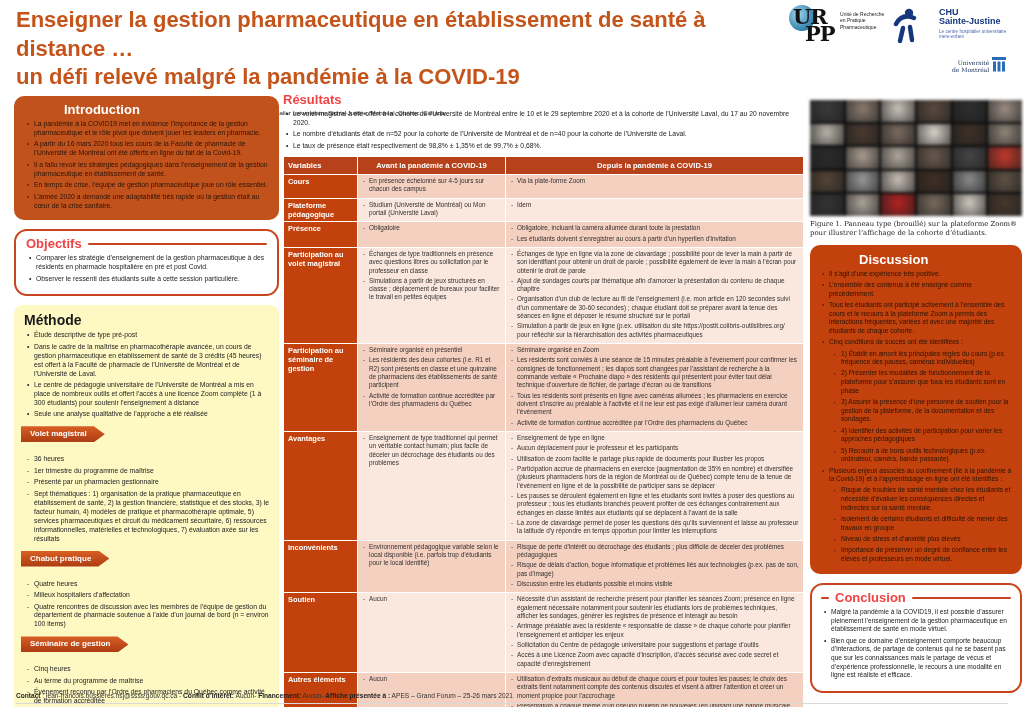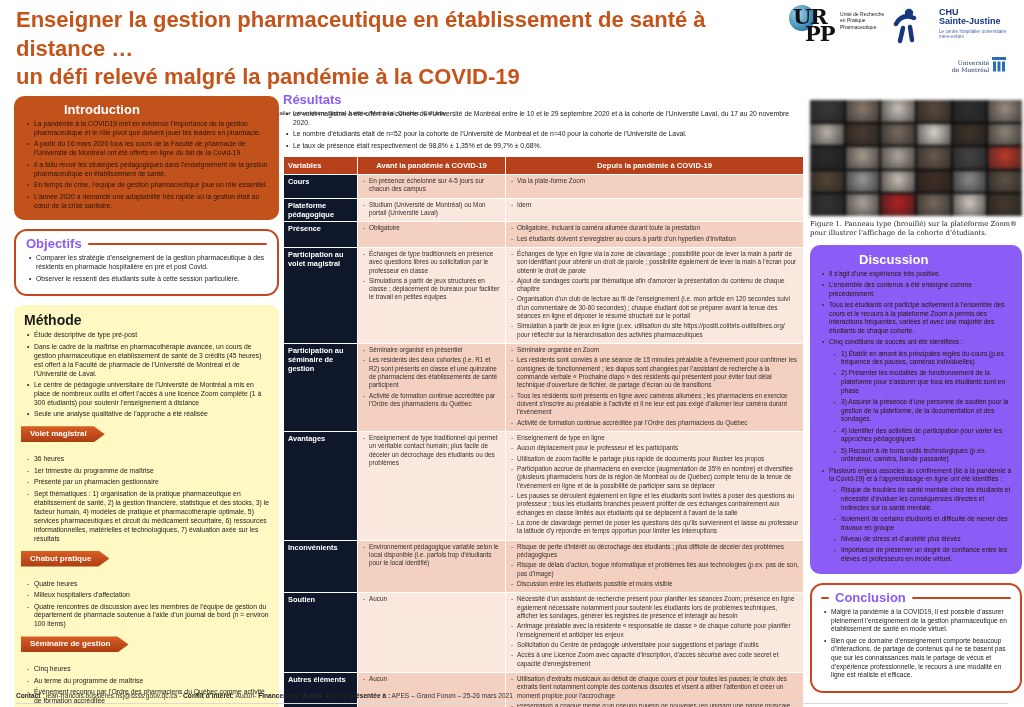--- a/index.html
+++ b/index.html
@@ -25,21 +25,21 @@
     background:radial-gradient(circle at 35% 35%, #9fd4e8, #2e7fae 70%, #1b5b86);z-index:-1;filter:blur(0.5px);}
   .urpp-text{font-size:5px;line-height:1.25;color:#222;padding-top:3px;width:46px;}
   .logo-chu{position:absolute;left:893px;top:8px;display:flex;gap:20px;width:125px;}
   .chu-text .chu-name{font-size:9px;font-weight:bold;color:#16377E;line-height:1.05;}
   .chu-text .chu-tag{font-size:4.6px;color:#4f6ab0;margin-top:2px;line-height:1.2;width:72px;}
   .logo-udem{position:absolute;left:952px;top:57px;display:flex;gap:3px;align-items:center;}
   .udem-text{font-size:6px;color:#15315C;text-align:right;line-height:1.1;font-family:"DejaVu Serif",serif;}
 
   
   h2.sec{font-size:13px;font-weight:bold;margin:0 0 3px 0;}
-  h2.orange{color:#8b5cf6;}
+  h2.orange{color:#ef4444;}
   h2.white{color:#fff;margin-left:40px;}
   h2.black{color:#1a1a1a;font-size:14px;}
   h2.legend{display:flex;align-items:center;gap:6px;}
   h2.legend::after{content:"";flex:1;height:2px;background:#C8451D;border-radius:2px;}
   h2.legend.both::before{content:"";width:8px;height:2px;background:#C8451D;border-radius:2px;}
 
   ul.bullets{margin:0;padding:0 0 0 10px;list-style:none;font-size:6.8px;line-height:1.32;}
   ul.bullets li{position:relative;margin-bottom:2.5px;}
   ul.bullets li::before{content:"•";position:absolute;left:-7px;top:0;}
   ul.dash li::before{content:"-";}
@@ -58,35 +58,35 @@
     background:linear-gradient(180deg,#D95F24,#AC3C12);padding:3px 18px 4px 9px;width:max-content;
     clip-path:polygon(0 0, calc(100% - 11px) 0, 100% 50%, calc(100% - 11px) 100%, 0 100%);}
 
   
   .mid-col{position:absolute;left:283px;top:92px;width:520px;}
   table.cmp{border-collapse:collapse;width:520px;margin-top:5px;table-layout:fixed;
     border-bottom:2px solid #C8451D;}
   table.cmp th,table.cmp td{border:1px solid #fff;vertical-align:top;padding:2px 4px;}
   table.cmp thead th{background:#B7411A;color:#fff;font-size:7.6px;text-align:center;padding:4px 4px;}
   table.cmp thead th:first-child{text-align:left;}
-  table.cmp tbody th{background:#0f172a;color:#fff;font-size:7.4px;text-align:left;font-weight:bold;}
+  table.cmp tbody th{background:#c2410c;color:#fff;font-size:7.4px;text-align:left;font-weight:bold;}
   table.cmp tbody tr:nth-child(odd) td{background:#F4D0C0;}
   table.cmp tbody tr:nth-child(even) td{background:#FAE8DE;}
   ul.cell-list{margin:0;padding:0 0 0 7px;list-style:none;font-size:6.4px;line-height:1.3;color:#33302e;}
   ul.cell-list li{position:relative;margin-bottom:2px;}
   ul.cell-list li::before{content:"-";position:absolute;left:-6px;top:0;}
 
   
   .right-col{position:absolute;left:810px;top:100px;width:212px;}
   .figure{width:212px;height:116px;background:#0c0c0c;display:grid;
     grid-template-columns:repeat(6,1fr);grid-template-rows:repeat(5,1fr);gap:2px;
     filter:blur(1.6px);overflow:hidden;}
   .figure .cell{width:100%;height:100%;}
   .fig-caption{font-family:"DejaVu Serif",serif;font-size:6.9px;color:#222;margin-top:4px;line-height:1.3;}
-  .discussion-box{margin-top:7px;background:#8b5cf6;border-radius:10px;padding:7px 9px 8px 9px;}
+  .discussion-box{margin-top:7px;background:#c2410c;border-radius:10px;padding:7px 9px 8px 9px;}
   .discussion-box ul{color:#2B1407;font-size:6.6px;}
   .discussion-box ul.bullets li::before{color:#6d1f06;}
   .conclusion-box{margin-top:9px;border:2px solid #C8451D;border-radius:13px;background:#fff;
     padding:5px 9px 8px 9px;}
   .conclusion-box ul{font-size:6.6px;}
 
   
   .footer{position:absolute;left:16px;bottom:3px;width:992px;font-size:6.6px;color:#333;
     border-bottom:1px solid #d9d9d9;padding-bottom:4px;}
   .footer b{color:#222;}

